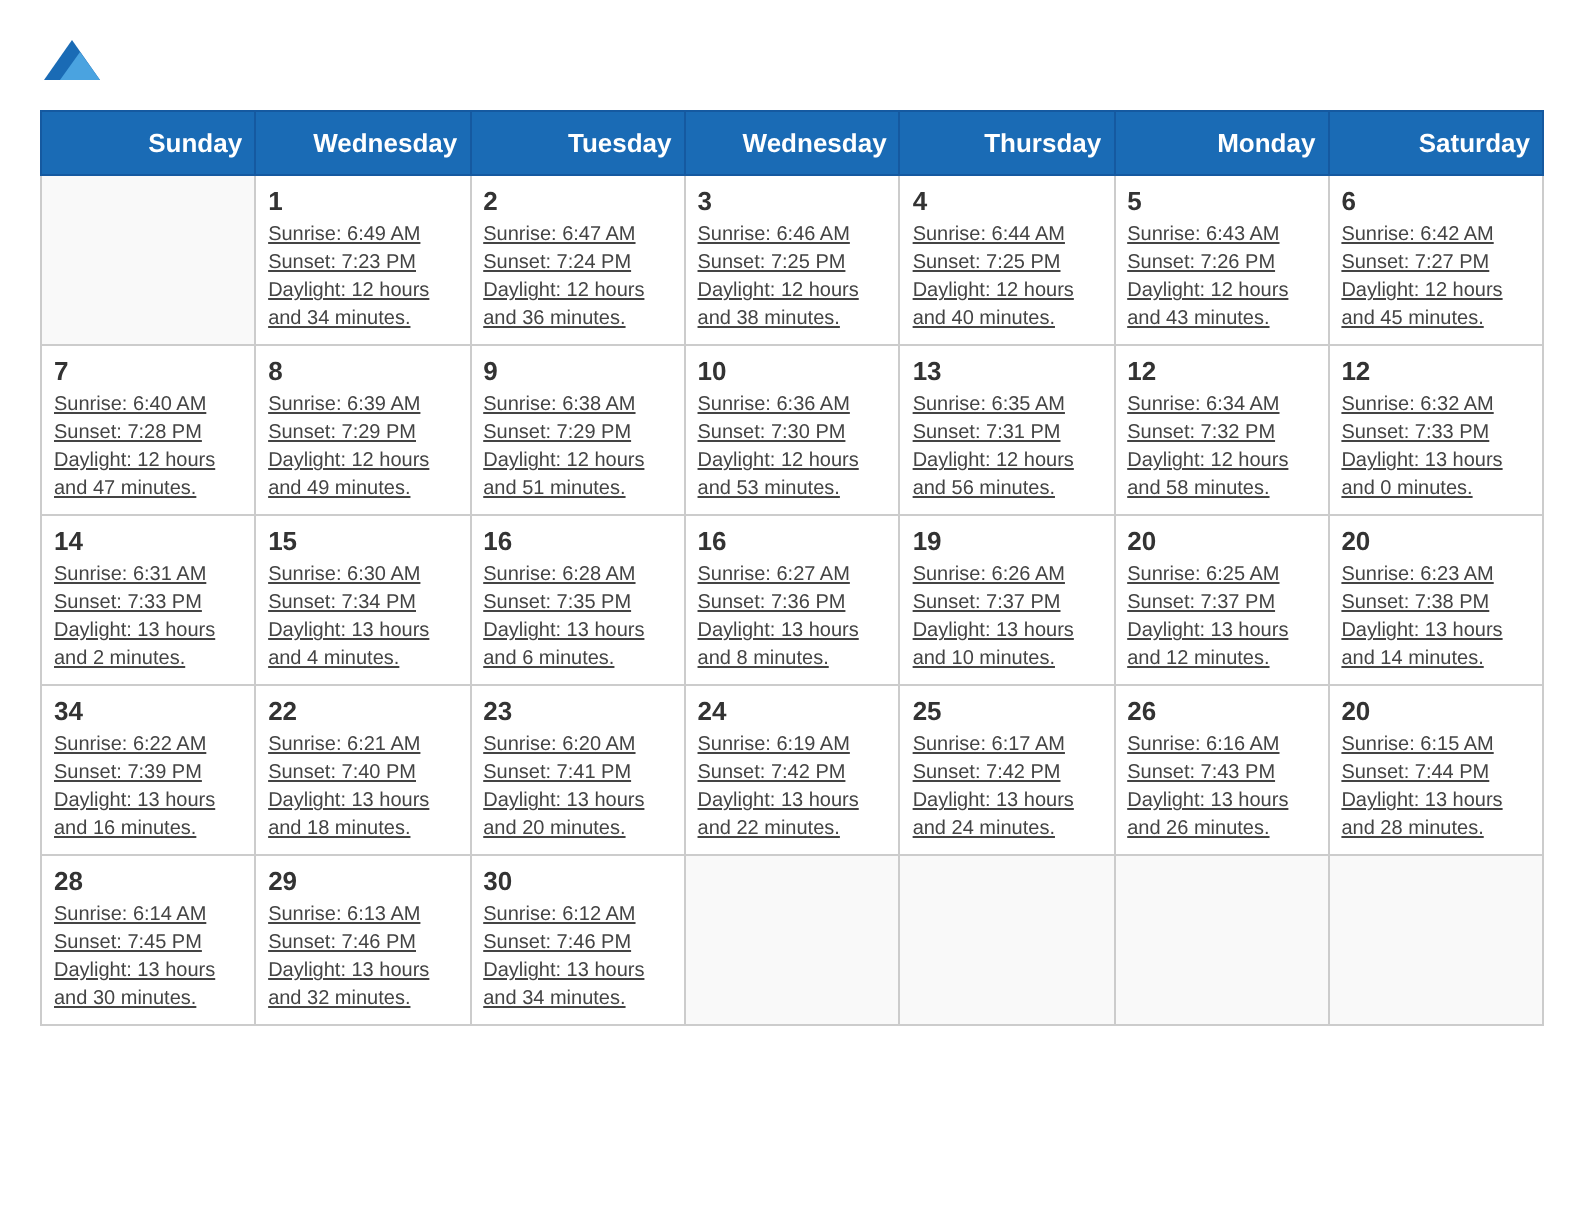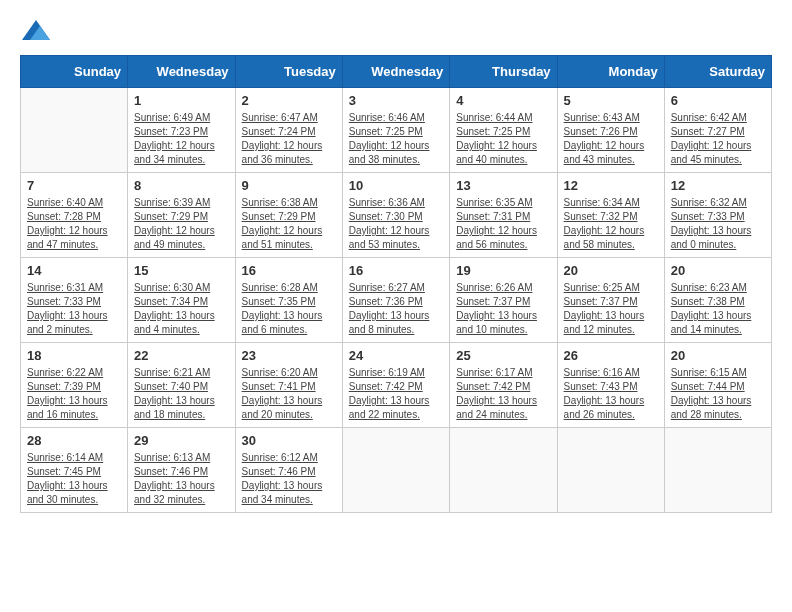--- a/index.html
+++ b/index.html
@@ -203,21 +203,21 @@
           <div class="day-number">20</div>
           <div class="day-info">Sunrise: 6:25 AM<br>Sunset: 7:37 PM<br>Daylight: 13 hours and 12 minutes.</div>
         </td>
         <td>
           <div class="day-number">20</div>
           <div class="day-info">Sunrise: 6:23 AM<br>Sunset: 7:38 PM<br>Daylight: 13 hours and 14 minutes.</div>
         </td>
       </tr>
       <tr>
         <td>
-          <div class="day-number">18</div>
+          <div class="day-number">34</div>
           <div class="day-info">Sunrise: 6:22 AM<br>Sunset: 7:39 PM<br>Daylight: 13 hours and 16 minutes.</div>
         </td>
         <td>
           <div class="day-number">22</div>
           <div class="day-info">Sunrise: 6:21 AM<br>Sunset: 7:40 PM<br>Daylight: 13 hours and 18 minutes.</div>
         </td>
         <td>
           <div class="day-number">23</div>
           <div class="day-info">Sunrise: 6:20 AM<br>Sunset: 7:41 PM<br>Daylight: 13 hours and 20 minutes.</div>
         </td>

